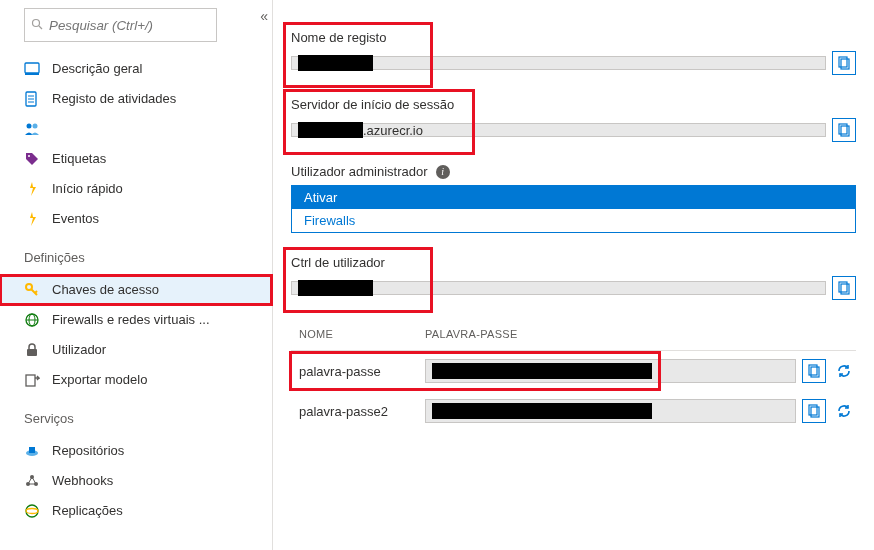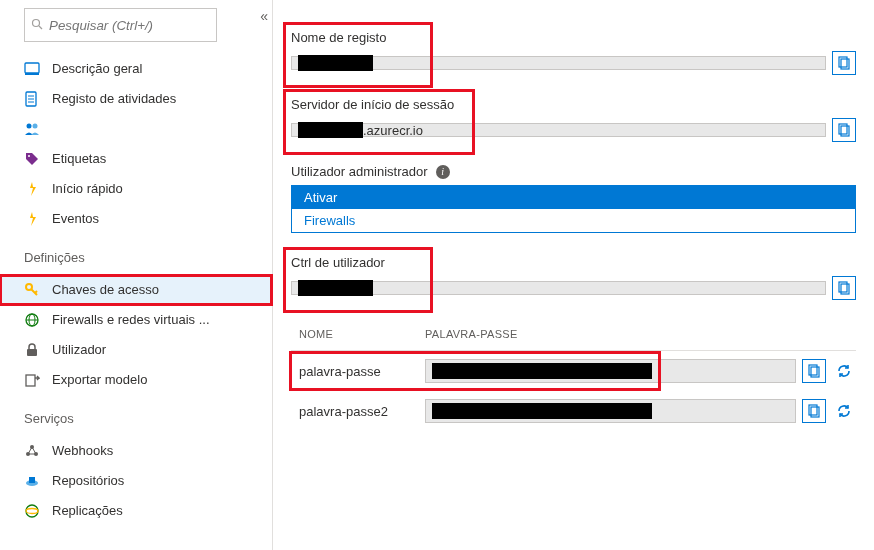--- a/index.html
+++ b/index.html
@@ -305,36 +305,36 @@
         </span>
       <span>Exportar modelo</span>
     </li>
   </ul>
 
   <div class="section-header">Serviços</div>
   <ul class="nav-list">
     <li class="nav-item">
       <span class="icon">
           <svg width="16" height="16" viewBox="0 0 16 16">
+            <ellipse cx="8" cy="10" rx="6" ry="3" fill="#5bb0e8"></ellipse>
+            <rect x="5" y="4" width="6" height="6" fill="#0078d4"></rect>
+          </svg>
+        </span>
+      <span>Repositórios</span>
+    </li>
+    <li class="nav-item">
+      <span class="icon">
+          <svg width="16" height="16" viewBox="0 0 16 16">
             <circle cx="4" cy="11" r="2" fill="#605e5c"></circle>
             <circle cx="12" cy="11" r="2" fill="#605e5c"></circle>
             <circle cx="8" cy="4" r="2" fill="#605e5c"></circle>
             <path d="M8 4 L4 11 M8 4 L12 11 M4 11 L12 11" fill="none" stroke="#605e5c"></path>
           </svg>
         </span>
       <span>Webhooks</span>
-    </li>
-    <li class="nav-item">
-      <span class="icon">
-          <svg width="16" height="16" viewBox="0 0 16 16">
-            <ellipse cx="8" cy="10" rx="6" ry="3" fill="#5bb0e8"></ellipse>
-            <rect x="5" y="4" width="6" height="6" fill="#0078d4"></rect>
-          </svg>
-        </span>
-      <span>Repositórios</span>
     </li>
     <li class="nav-item">
       <span class="icon">
           <svg width="16" height="16" viewBox="0 0 16 16">
             <circle cx="8" cy="8" r="6" fill="none" stroke="#107c10" stroke-width="1.3"></circle>
             <ellipse cx="8" cy="8" rx="6" ry="2.5" fill="none" stroke="#ffb900" stroke-width="1.3"></ellipse>
           </svg>
         </span>
       <span>Replicações</span>
     </li>

